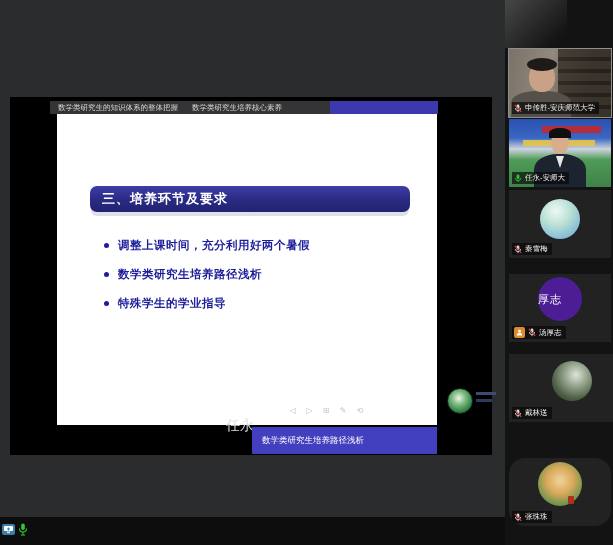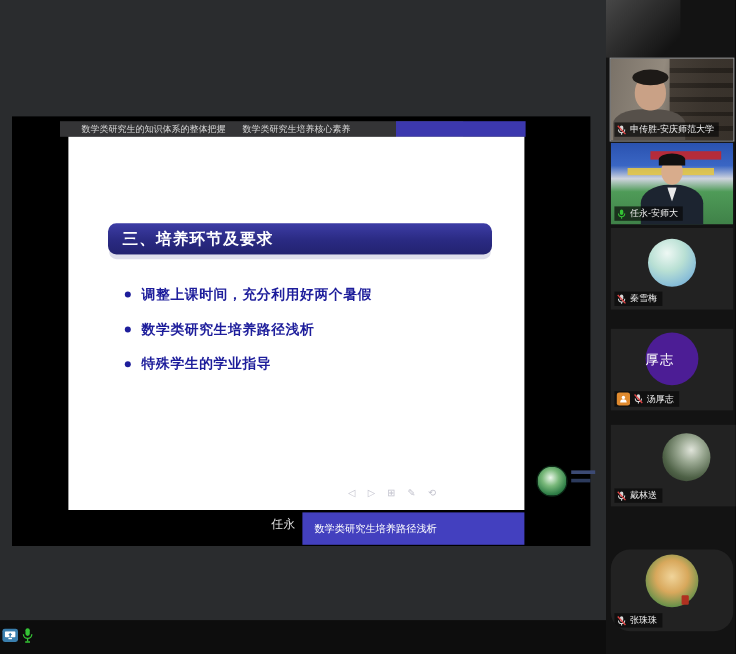--- a/index.html
+++ b/index.html
@@ -5,39 +5,39 @@
   html,body{margin:0;padding:0;}
   body{
     width:613px;height:545px;position:relative;overflow:hidden;
     background:#0c0c0c;
     font-family:"Liberation Sans","DejaVu Sans",sans-serif;
   }
   
   .stage{position:absolute;left:0;top:0;width:505px;height:517px;background:#2a2c2e;}
   .screen{position:absolute;left:10px;top:97px;width:482px;height:358px;background:#000;}
   .tabbar{position:absolute;left:40px;top:4px;width:300px;height:13px;background:#343436;
-          display:flex;align-items:center;gap:14px;padding:0 18px;white-space:nowrap;}
+          display:flex;align-items:center;gap:14px;padding:0 8px;white-space:nowrap;}
   .tabbar span{font-size:7.5px;color:#d8d8d8;}
   .bluestrip{position:absolute;left:320px;top:4px;width:108px;height:13px;background:#3c38ae;}
   .slide{position:absolute;left:47px;top:17px;width:380px;height:311px;background:#ffffff;}
   .banner{position:absolute;left:33px;top:72px;width:320px;height:26px;border-radius:7px;
           background:linear-gradient(180deg,#3d3da6 0%,#2a2a82 55%,#222270 100%);
           box-shadow:0 5px 0 -1px #dfdfec;display:flex;align-items:center;}
   .banner-title{color:#fff;font-weight:bold;font-size:13px;padding-left:12px;letter-spacing:1px;}
   .bullets{position:absolute;left:47px;top:122px;}
   .bullet{display:flex;align-items:center;height:19px;margin-bottom:10px;
           color:#1d1d9b;font-size:11.5px;font-weight:bold;letter-spacing:.5px;}
   .dot{width:5px;height:5px;border-radius:50%;background:#1d1d9b;margin-right:9px;flex:0 0 auto;}
   .nav-controls{position:absolute;left:233px;top:292px;font-size:8px;color:#c3c3ce;letter-spacing:4px;}
   .logo{position:absolute;left:437px;top:291px;width:24px;height:24px;border-radius:50%;
         background:radial-gradient(circle at 45% 38%,#eaf6ea 0%,#7ab97b 35%,#2e7d46 70%,#1d4d2e 100%);
         border:1px solid #0d2b18;}
   .logo-line1{position:absolute;left:466px;top:295px;width:20px;height:3px;background:#3c4a74;}
   .logo-line2{position:absolute;left:466px;top:302px;width:16px;height:3px;background:#2c3a5c;}
-  .presenter-label{position:absolute;left:216px;top:333px;font-size:10px;color:#ddd;}
+  .presenter-label{position:absolute;left:216px;top:320px;font-size:14px;color:#ddd;}
   .task-btn{position:absolute;left:242px;top:330px;width:185px;height:27px;background:#4340bf;
             display:flex;align-items:center;}
   .task-btn span{color:#fff;font-size:8.5px;padding-left:10px;white-space:nowrap;}
   
   .bottom-bar{position:absolute;left:0;top:517px;width:505px;height:28px;background:#0d0d0d;}
   .share-pill{position:absolute;left:2px;top:6px;display:flex;align-items:center;gap:3px;}
   .share-icon{width:13px;height:11px;background:#3a7fae;border-radius:2px;display:flex;
               align-items:center;justify-content:center;}
   .share-label{background:#2c2c2c;color:#fff;font-size:9px;padding:3px 6px;white-space:nowrap;}
   

